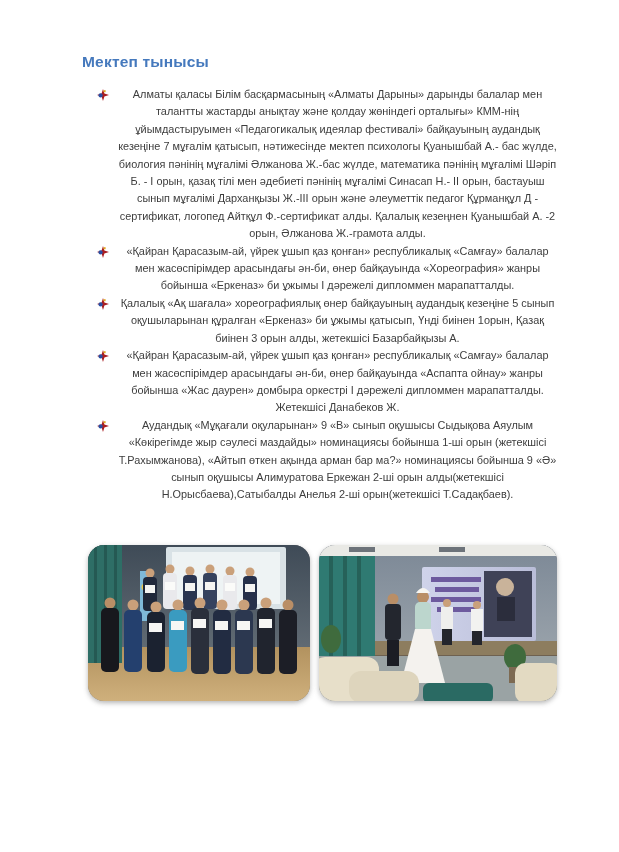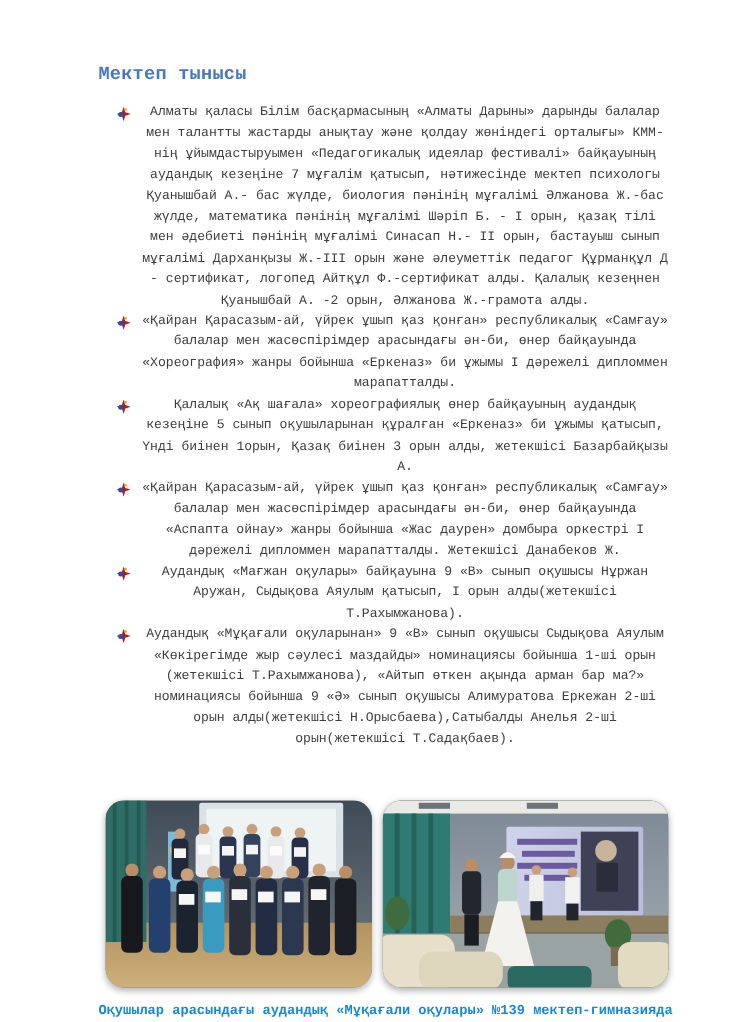--- a/index.html
+++ b/index.html
@@ -1,21 +1,21 @@
 <!DOCTYPE html>
 <html style="--title_blue: #4579bd; --caption_blue: #1789d2; --text: #3d3d3d; --bullet_red: #a81e22; --bullet_blue: #2b4ea2; --bullet_yellow: #e3a81e;"><head>
 <meta charset="utf-8">
 <style>
   html,body{margin:0;padding:0;background:#ffffff;}
   .page{
     position:relative;
     width:619px;height:852px;
     background:#ffffff;
     overflow:hidden;
-    font-family:Liberation Mono, monospace;
+    font-family:Liberation Sans, sans-serif;
   }
   .title{
     margin:53px 0 0 82px;
     font-size:15.5px;
     font-weight:bold;
     color:var(--title_blue,#4579bd);
     letter-spacing:.2px;
   }
   .bullets{
     list-style:none;
@@ -103,30 +103,20 @@
     <span class="bullet-icon">
       <svg width="12" height="12" viewBox="0 0 12 12" xmlns="http://www.w3.org/2000/svg">
         <path d="M6 0 L7.4 4.6 L12 6 L7.4 7.4 L6 12 L4.6 7.4 L0 6 L4.6 4.6 Z" fill="#a81e22"></path>
         <circle cx="3.6" cy="6.4" r="2.1" fill="#2b4ea2"></circle>
         <rect x="6.6" y="1.2" width="2" height="2" fill="#e3a81e"></rect>
       </svg>
     </span>
     <span class="bullet-text">«Қайран Қарасазым-ай, үйрек ұшып қаз қонған» республикалық «Самғау» балалар мен жасөспірімдер арасындағы ән-би, өнер байқауында «Аспапта ойнау» жанры бойынша «Жас даурен» домбыра оркестрі I дәрежелі дипломмен марапатталды. Жетекшісі Данабеков Ж.</span>
   </li>
 
-  <li class="bullet-item">
-    <span class="bullet-icon">
-      <svg width="12" height="12" viewBox="0 0 12 12" xmlns="http://www.w3.org/2000/svg">
-        <path d="M6 0 L7.4 4.6 L12 6 L7.4 7.4 L6 12 L4.6 7.4 L0 6 L4.6 4.6 Z" fill="#a81e22"></path>
-        <circle cx="3.6" cy="6.4" r="2.1" fill="#2b4ea2"></circle>
-        <rect x="6.6" y="1.2" width="2" height="2" fill="#e3a81e"></rect>
-      </svg>
-    </span>
-    <span class="bullet-text">Аудандық «Мағжан оқулары» байқауына 9 «В» сынып оқушысы Нұржан Аружан, Сыдықова Аяулым қатысып, I орын алды(жетекшісі Т.Рахымжанова).</span>
-  </li>
 
   <li class="bullet-item">
     <span class="bullet-icon">
       <svg width="12" height="12" viewBox="0 0 12 12" xmlns="http://www.w3.org/2000/svg">
         <path d="M6 0 L7.4 4.6 L12 6 L7.4 7.4 L6 12 L4.6 7.4 L0 6 L4.6 4.6 Z" fill="#a81e22"></path>
         <circle cx="3.6" cy="6.4" r="2.1" fill="#2b4ea2"></circle>
         <rect x="6.6" y="1.2" width="2" height="2" fill="#e3a81e"></rect>
       </svg>
     </span>
     <span class="bullet-text">Аудандық «Мұқағали оқуларынан»  9 «В» сынып оқушысы Сыдықова Аяулым «Көкірегімде жыр сәулесі маздайды» номинациясы бойынша 1-ші орын (жетекшісі Т.Рахымжанова), «Айтып өткен ақында арман бар ма?» номинациясы бойынша 9 «Ә» сынып оқушысы Алимуратова Еркежан 2-ші орын алды(жетекшісі Н.Орысбаева),Сатыбалды Анелья 2-ші орын(жетекшісі Т.Садақбаев).</span>
@@ -300,15 +290,14 @@
 
         <rect x="-6" y="112" width="66" height="46" rx="12" fill="#e7dfc9"></rect>
         <rect x="30" y="126" width="70" height="32" rx="12" fill="#ded5bd"></rect>
         <rect x="104" y="138" width="70" height="20" rx="6" fill="#2a6a63"></rect>
         <rect x="196" y="118" width="46" height="40" rx="10" fill="#e3dac2"></rect>
       </svg>
     </figure>
 
   </div>
 
-  <p class="caption">Оқушылар арасындағы аудандық «Мұқағали оқулары» №139 мектеп-гимназияда ұйымдастырылып өтілді.  Суретте жеңімпаз оқушыларды марапаттау сәтінен көрініс берілген.</p>
 
 </div>
 
 </body></html>

